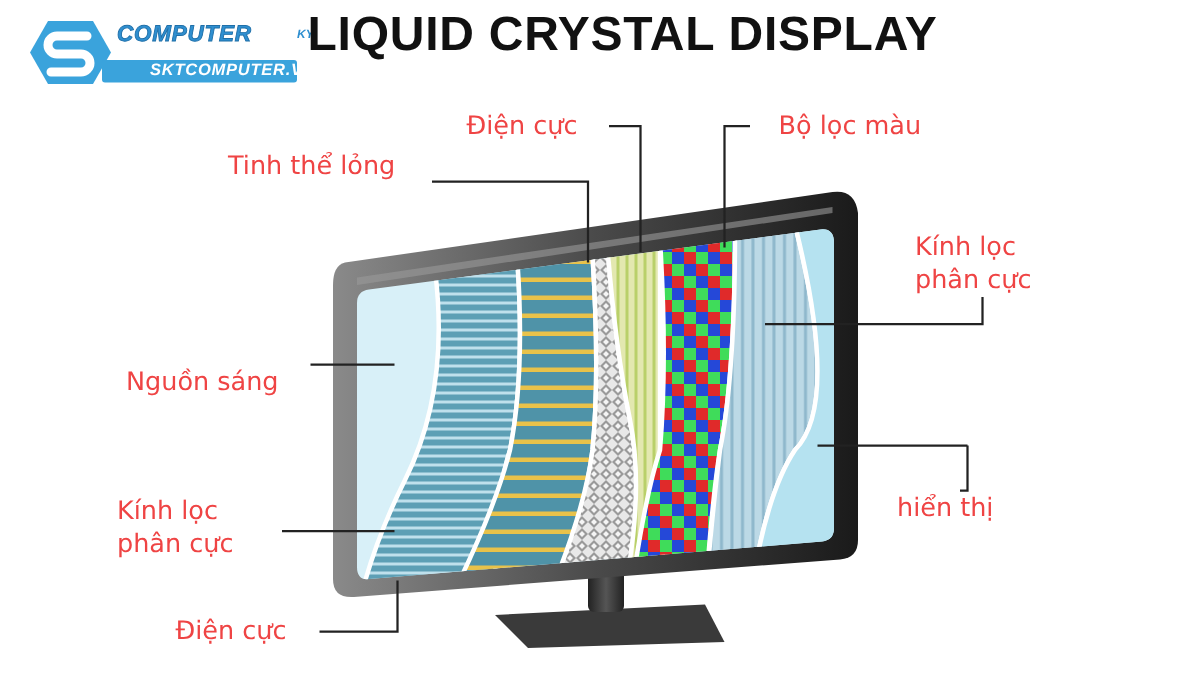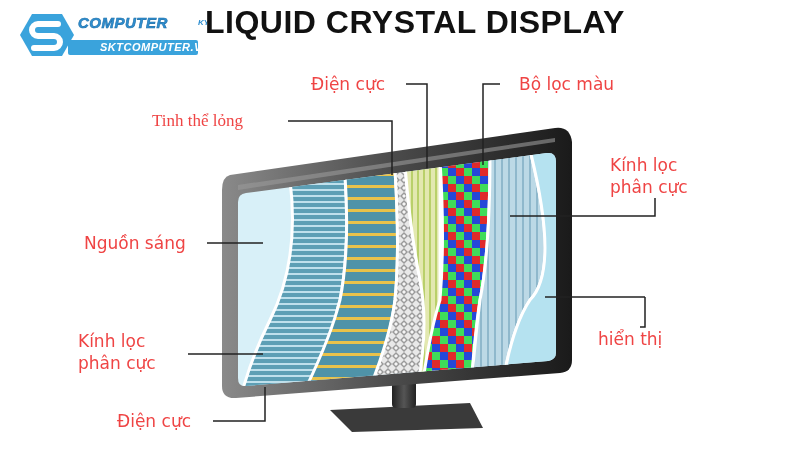--- a/index.html
+++ b/index.html
@@ -109,29 +109,29 @@
     <polyline points="655,198 655,216 510,216"></polyline>
     <line x1="207" y1="243" x2="263" y2="243"></line>
     <line x1="188" y1="354" x2="263" y2="354"></line>
     <polyline points="213,421 265,421 265,387"></polyline>
     <polyline points="645,297 645,327 640,327"></polyline>
     <line x1="545" y1="297" x2="645" y2="297"></line>
   </g>
 </svg>
 
 <div class="abs label" style="left:311px; top:73px;">Điện cực</div>
-<div class="abs label" style="left:152px; top:110px;font-family:Liberation Serif, serif;">Tinh thể lỏng</div>
+<div class="abs label" style="left:152px; top:100px;">Tinh thể lỏng</div>
 <div class="abs label" style="left:519px; top:73px;">Bộ lọc màu</div>
 
 <div class="abs label center" style="left:610px; top:154px; width:100px;">
   <div>Kính lọc</div>
   <div>phân cực</div>
 </div>
 
-<div class="abs label" style="left:84px; top:232px;text-align:right;">Nguồn sáng</div>
+<div class="abs label" style="left:84px; top:244px;text-align:right;">Nguồn sáng</div>
 
 <div class="abs label center" style="left:78px; top:330px; width:100px;">
   <div>Kính lọc</div>
   <div>phân cực</div>
 </div>
 
 <div class="abs label center" style="left:598px; top:328px; width:100px;">
   <div>hiển thị</div>
 </div>
 

